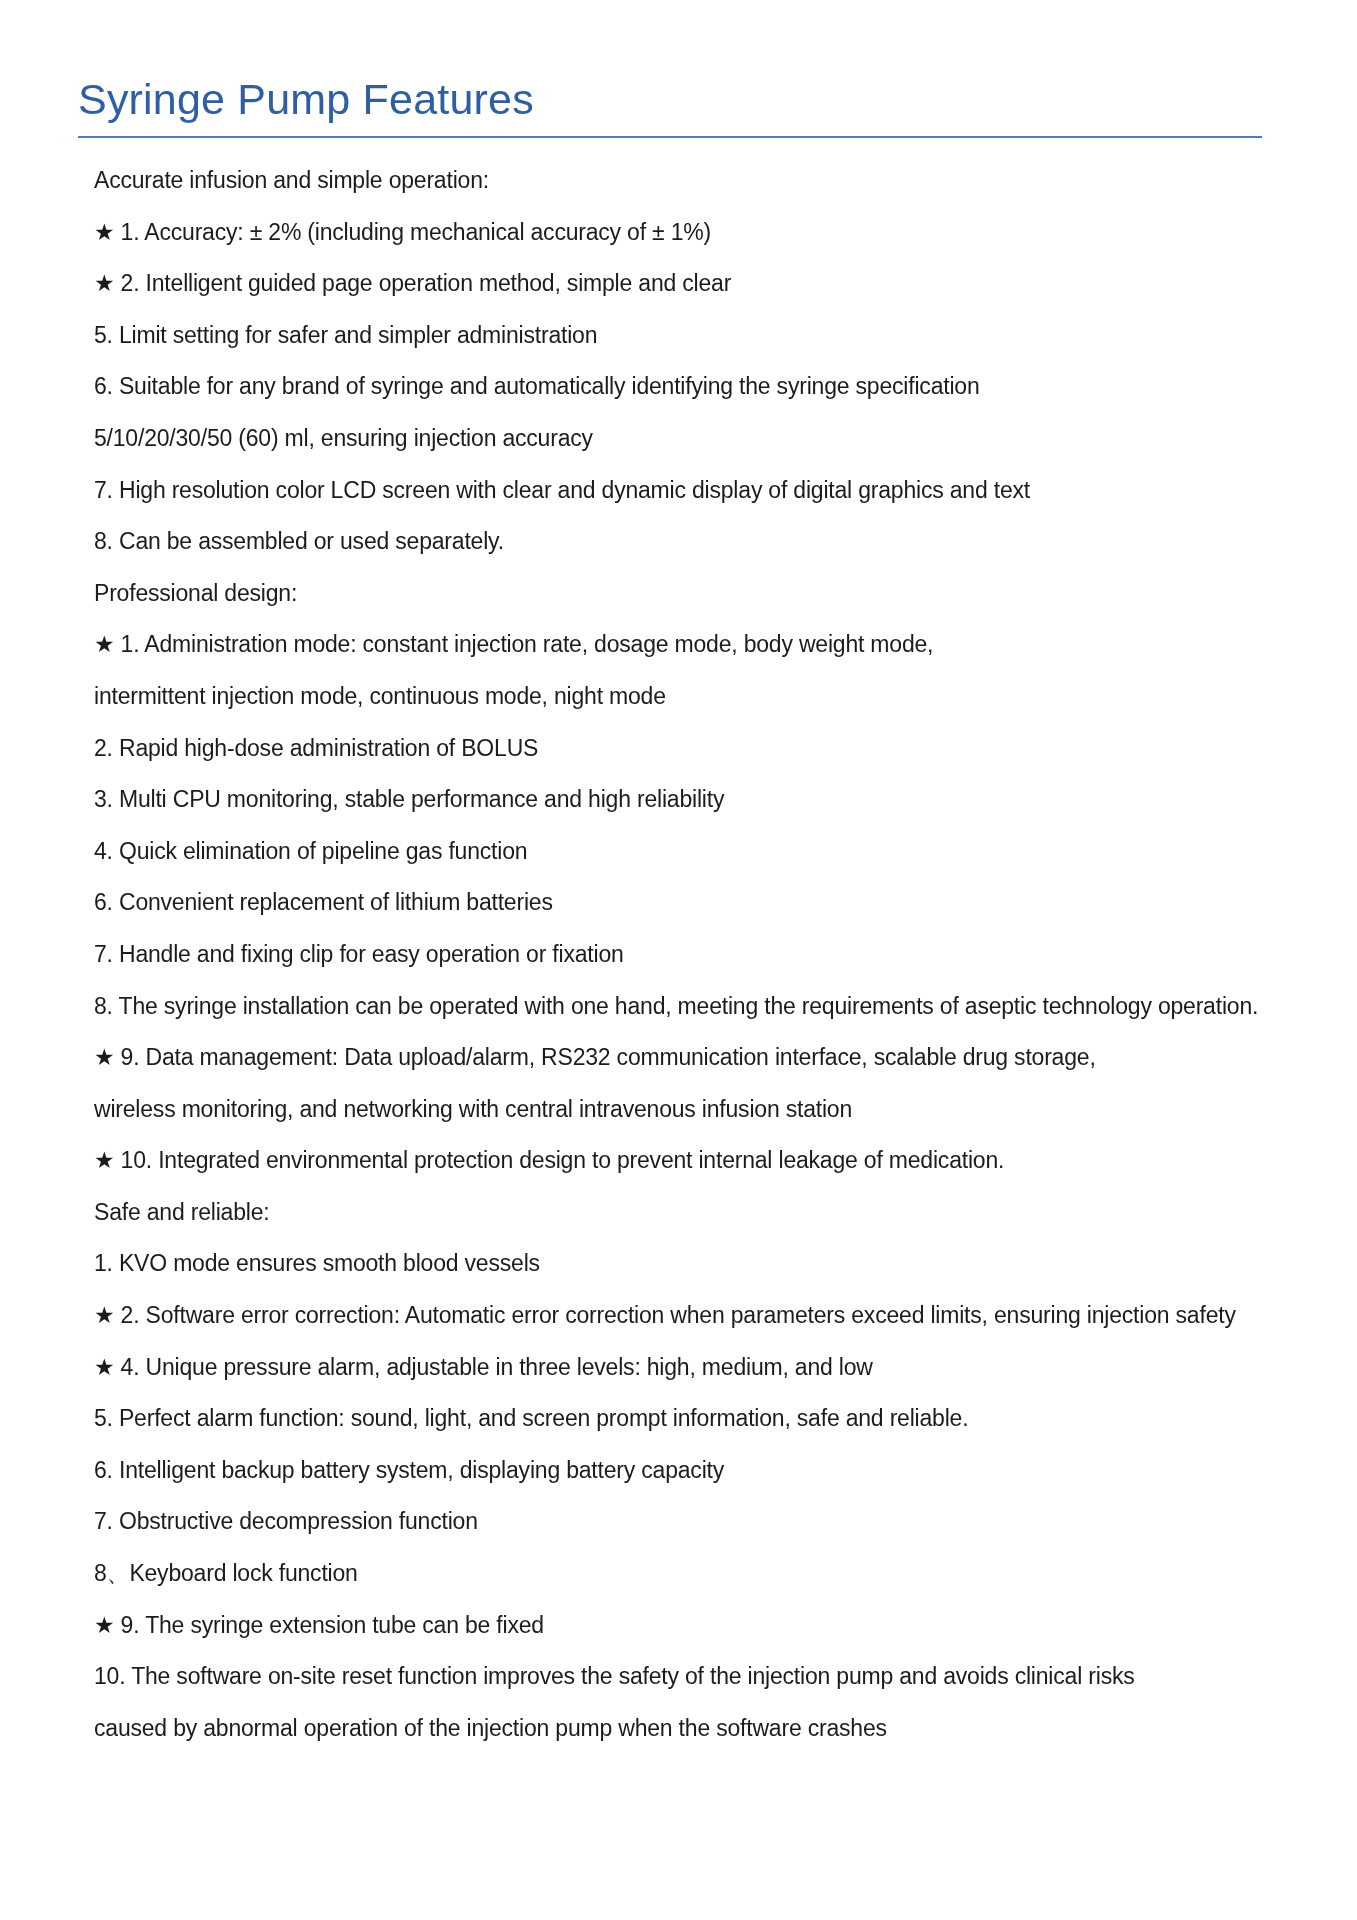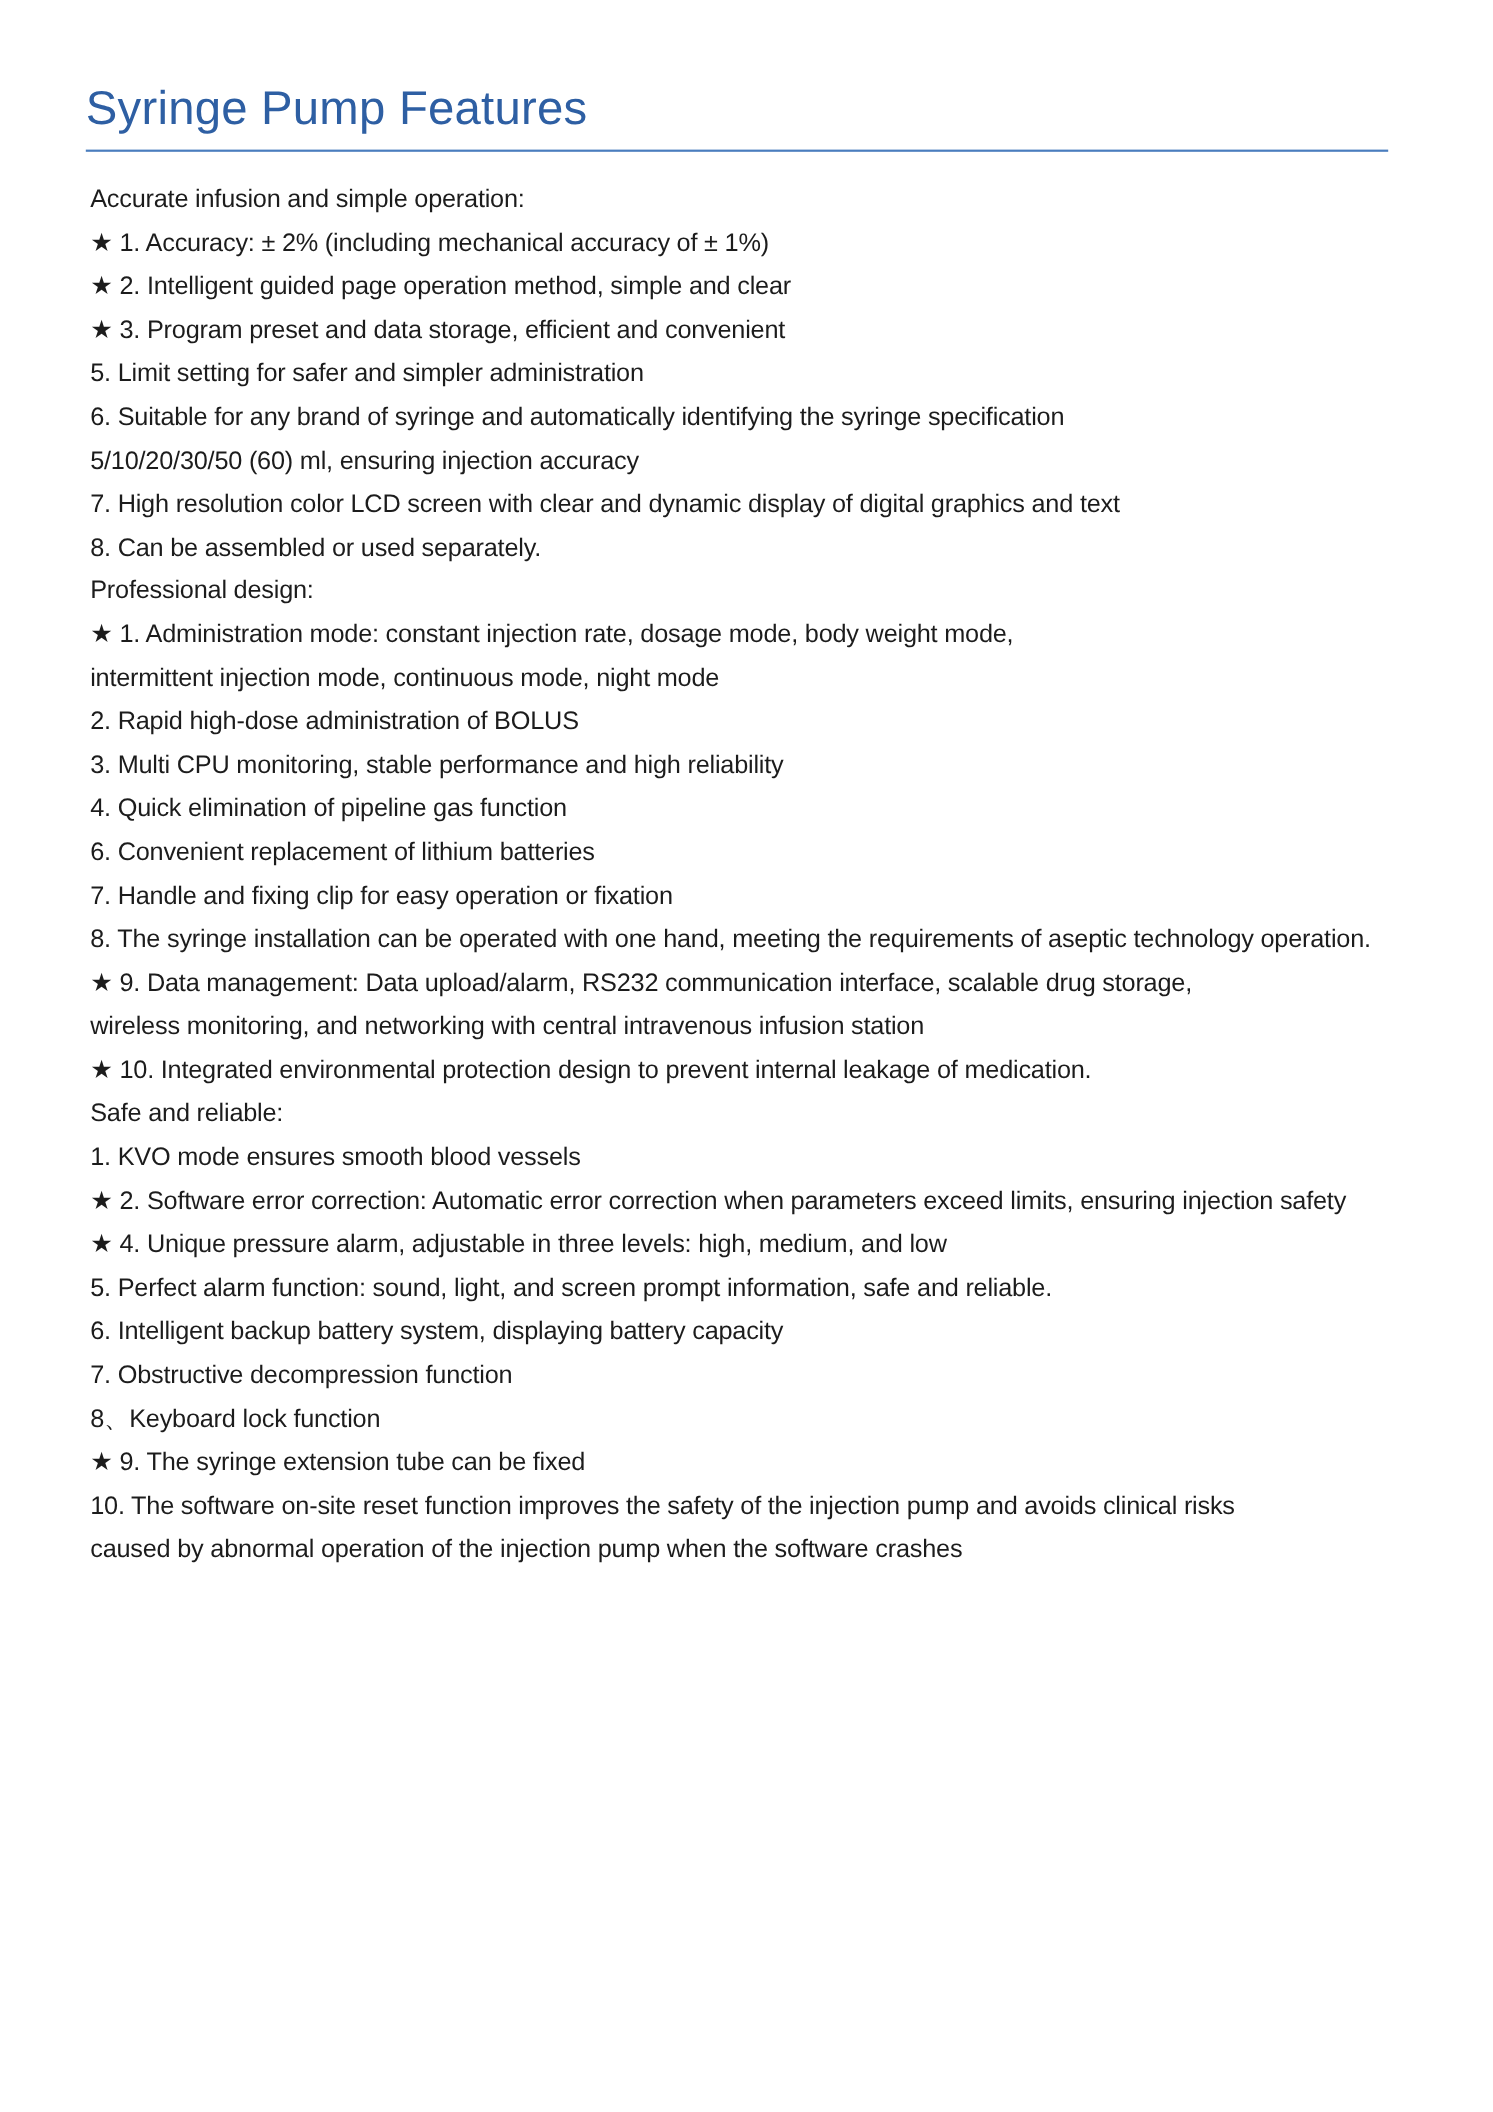--- a/index.html
+++ b/index.html
@@ -35,36 +35,35 @@
     border-top: 2px solid #4a7dbe;
     margin: 14px 0 0 0;
   }
   .content {
     margin-top: 25px;
   }
   .line {
     font-size: 23px;
     color: #1c1c1c;
     line-height: 35.6px;
-    margin: 4px;
+    margin: 16px;
     white-space: pre;
     letter-spacing: -0.2px;
   }
 </style>
 </head>
 <body>
 
 <div class="page">
   <h1 class="doc-title">Syringe Pump Features</h1>
   <div class="title-rule"></div>
   <div class="content">
     <p class="line">Accurate infusion and simple operation:</p>
     <p class="line">★ 1. Accuracy: ± 2% (including mechanical accuracy of ± 1%)</p>
     <p class="line">★ 2. Intelligent guided page operation method, simple and clear</p>
-    <p class="line">★ 3. Program preset and data storage, efficient and convenient</p>
     <p class="line">5. Limit setting for safer and simpler administration</p>
     <p class="line">6. Suitable for any brand of syringe and automatically identifying the syringe specification</p>
     <p class="line">5/10/20/30/50 (60) ml, ensuring injection accuracy</p>
     <p class="line">7. High resolution color LCD screen with clear and dynamic display of digital graphics and text</p>
     <p class="line">8. Can be assembled or used separately.</p>
     <p class="line">Professional design:</p>
     <p class="line">★ 1. Administration mode: constant injection rate, dosage mode, body weight mode,</p>
     <p class="line">intermittent injection mode, continuous mode, night mode</p>
     <p class="line">2. Rapid high-dose administration of BOLUS</p>
     <p class="line">3. Multi CPU monitoring, stable performance and high reliability</p>

